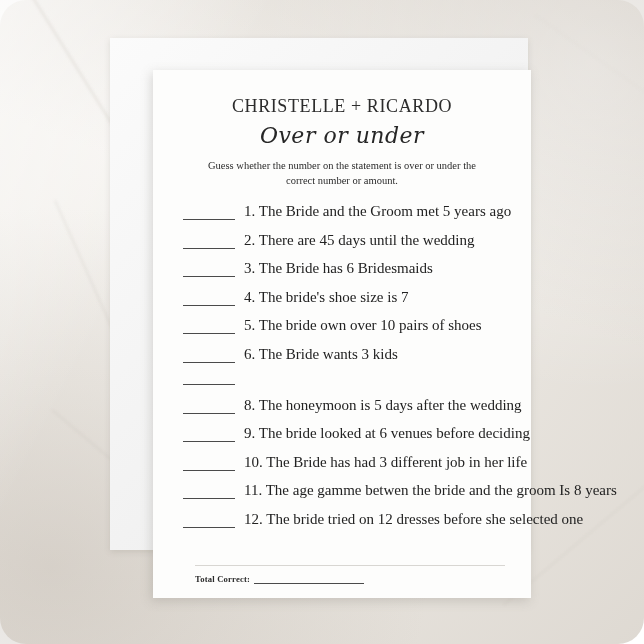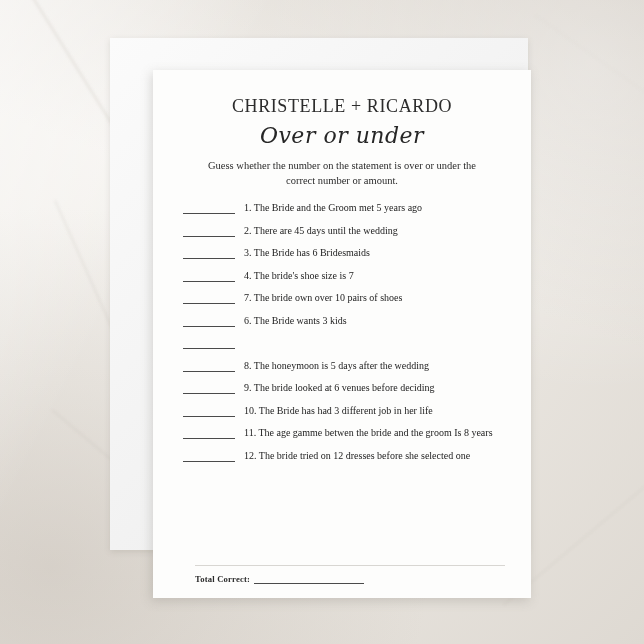--- a/index.html
+++ b/index.html
@@ -11,20 +11,21 @@
     height: 644px;
     overflow: hidden;
     font-family: "Liberation Serif", serif;
   }
   .stage {
     position: relative;
     width: 644px;
     height: 644px;
     background:
       radial-gradient(circle at 20% 18%, #f7f5f2 0%, #efece7 38%, #e8e4de 62%, #ded9d2 100%);
+    border-radius: 26px;
   }
   
   .stage::before {
     content: "";
     position: absolute;
     inset: 0;
     background:
       linear-gradient(118deg, rgba(255,255,255,0.55) 0%, rgba(255,255,255,0) 28%),
       linear-gradient(200deg, rgba(196,188,178,0.35) 0%, rgba(255,255,255,0) 40%),
       radial-gradient(ellipse at 8% 88%, rgba(185,176,166,0.38) 0%, rgba(255,255,255,0) 45%),
@@ -108,21 +109,21 @@
     padding-left: 4px;
   }
   .blank {
     width: 52px;
     min-width: 52px;
     border-bottom: 1px solid #4a4a4a;
     height: 11px;
     margin-right: 9px;
   }
   .q-text {
-    font-size: 10px;
+    font-size: 15px;
     color: #222;
     line-height: 1.2;
     white-space: nowrap;
     text-align: center;
   }
   .footer {
     margin-top: 2px;
     border-top: 1px solid #d8d6d2;
     padding-top: 8px;
     display: flex;
@@ -171,21 +172,21 @@
       <div class="q-row">
         <span class="blank"></span>
         <span class="q-text">3. The Bride has 6 Bridesmaids</span>
       </div>
       <div class="q-row">
         <span class="blank"></span>
         <span class="q-text">4. The bride's shoe size is 7</span>
       </div>
       <div class="q-row">
         <span class="blank"></span>
-        <span class="q-text">7. The bride own over 10 pairs of shoes</span>
+        <span class="q-text">5. The bride own over 10 pairs of shoes</span>
       </div>
       <div class="q-row">
         <span class="blank"></span>
         <span class="q-text">6. The Bride wants 3 kids</span>
       </div>
       <div class="q-row">
         <span class="blank"></span>
       </div>
       <div class="q-row">
         <span class="blank"></span>

